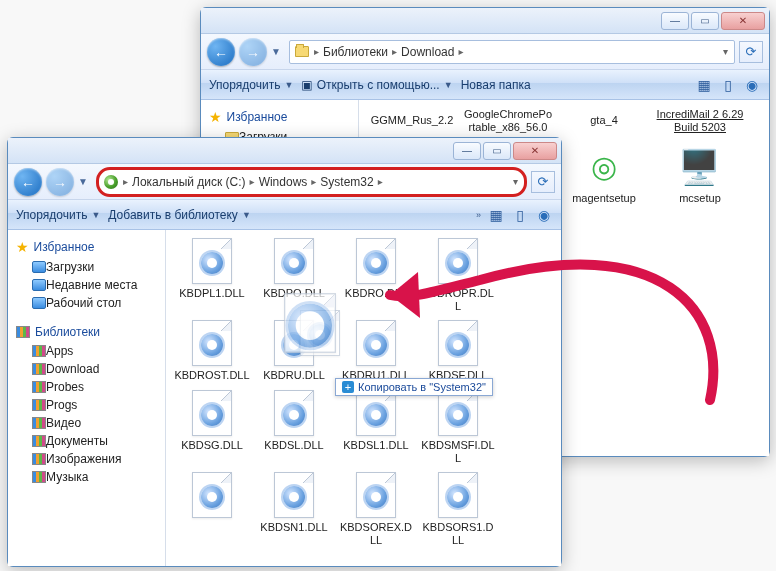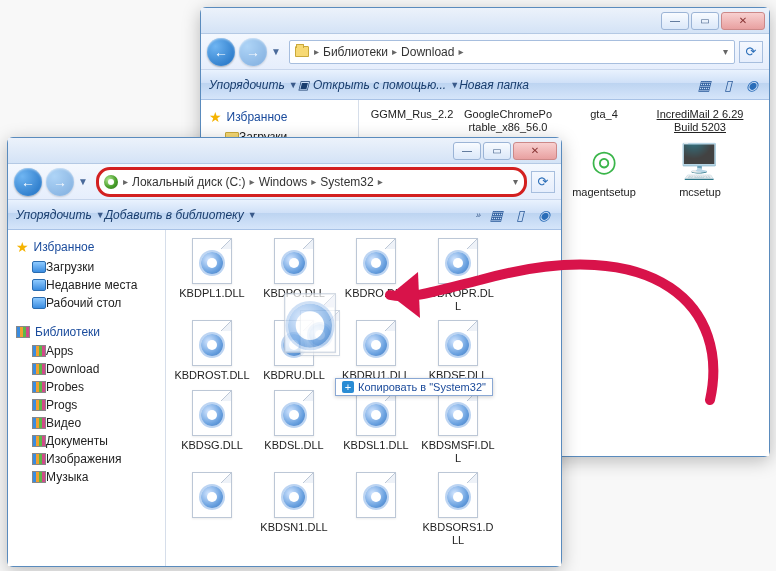--- a/index.html
+++ b/index.html
@@ -85,22 +85,22 @@
   .addr-end { margin-left:auto; display:flex; align-items:center; gap:2px;}
   .refresh-btn {
     width: 24px; height:22px; border:1px solid #a7bede; background:linear-gradient(#f4f8fe,#e6eefc);
     display:flex;align-items:center;justify-content:center;color:#2a6db8;font-size:13px;
   }
 
   .toolbar {
     height: 30px;
     background: linear-gradient(#e9f2fe 0%, #cfe0f7 45%, #bdd4f1 46%, #d5e5fa 100%);
     border-bottom: 1px solid #a8c2e6;
-    display:flex;align-items:center;padding:0 8px;gap:0;
-    font-size:12px;color:#1a3e6e;font-style:italic;
+    display:flex;align-items:center;padding:0 8px;gap:8px;
+    font-size:12px;color:#1a3e6e;
   }
   .tb-item { display:flex;align-items:center;gap:4px; }
   .tb-arrow { font-size:9px;color:#3a5a8a; }
   .tb-right { margin-left:auto; display:flex; gap:6px;align-items:center; }
   .tb-icon { width:18px;height:18px;display:flex;align-items:center;justify-content:center;font-size:14px;color:#2a5a9a; }
 
   .body-split { flex:1; display:flex; overflow:hidden; }
   .sidebar {
     width: 158px;
     border-right: 1px solid #d6deea;
@@ -242,21 +242,21 @@
           <span class="star">★</span>
           <span>Избранное</span>
         </div>
         <div class="side-item">
           <span class="folder-mini"></span>
           <span>Загрузки</span>
         </div>
       </div>
     </div>
     <div class="content">
-      <div class="grid" id="back-top-grid" style="margin-bottom:2px;">
+      <div class="grid" id="back-top-grid" style="margin-bottom:8px;align-items:center;">
           <div class="item" style="width: 94px;">
             <span>GGMM_Rus_2.2</span>
           </div>
           <div class="item" style="width: 94px;">
             <span>GoogleChromePortable_x86_56.0</span>
           </div>
           <div class="item" style="width: 94px;">
             <span>gta_4</span>
           </div>
           <div class="item" style="width: 94px; text-decoration: underline;">
@@ -487,20 +487,21 @@
           <div class="item">
             <div class="dll-icon">
               <div class="gear"></div>
             </div>
             <span>KBDSN1.DLL</span>
           </div>
           <div class="item">
             <div class="dll-icon">
               <div class="gear"></div>
             </div>
+            <span>KBDSOREX.DLL</span>
           </div>
           <div class="item">
             <div class="dll-icon">
               <div class="gear"></div>
             </div>
             <span>KBDSORS1.DLL</span>
           </div>
         </div>
     </div>
   </div>

